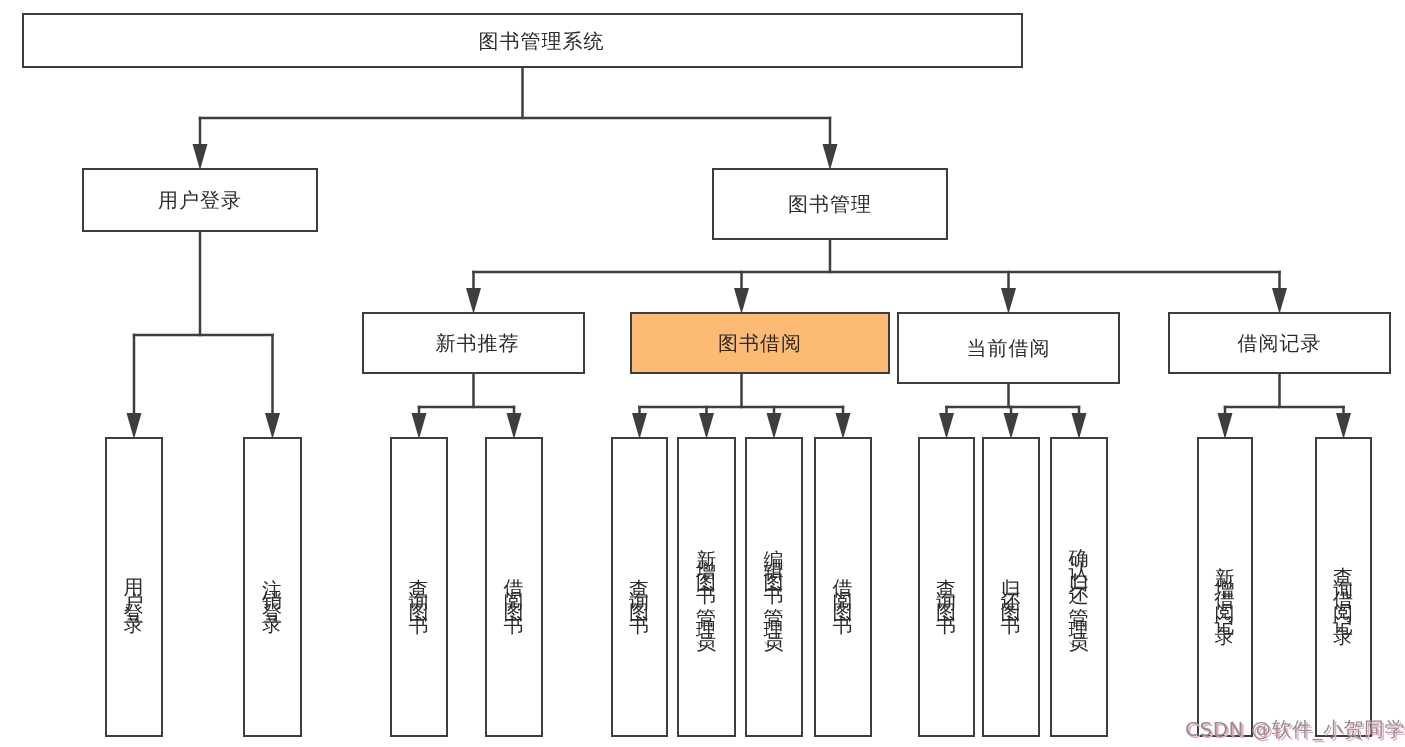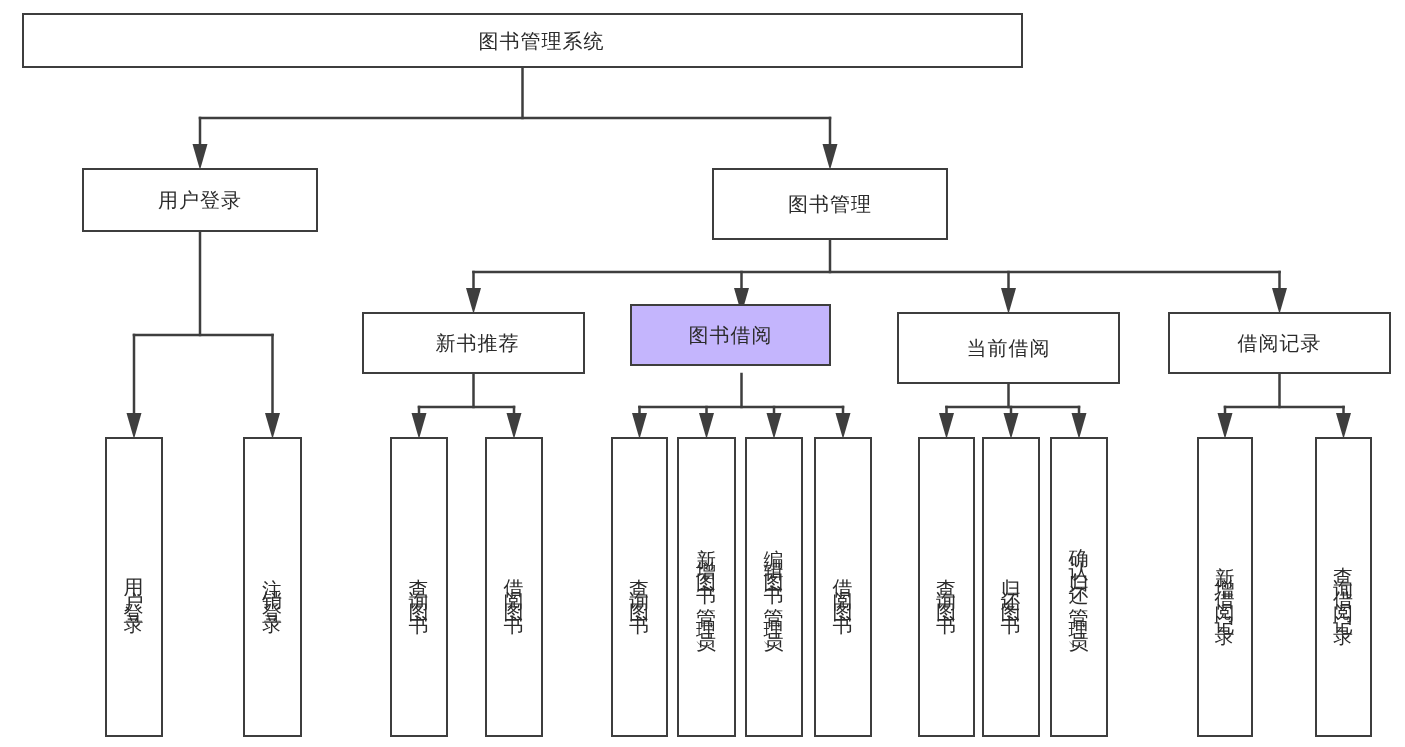--- a/index.html
+++ b/index.html
@@ -121,21 +121,21 @@
       </div>
       <div class="node" style="left: 82px; top: 168px; width: 236px; height: 64px; border-color: rgb(62, 62, 62); background: rgb(255, 255, 255);">
         <span class="node-label h" style="color: rgb(43, 43, 43);">用户登录</span>
       </div>
       <div class="node" style="left: 712px; top: 168px; width: 236px; height: 72px; border-color: rgb(62, 62, 62); background: rgb(255, 255, 255);">
         <span class="node-label h" style="color: rgb(43, 43, 43);">图书管理</span>
       </div>
       <div class="node" style="left: 362px; top: 312px; width: 223px; height: 62px; border-color: rgb(62, 62, 62); background: rgb(255, 255, 255);">
         <span class="node-label h" style="color: rgb(43, 43, 43); margin-left: 8px;">新书推荐</span>
       </div>
-      <div class="node" style="left: 630px; top: 304px; width: 201px; height: 62px; border-color: rgb(62, 62, 62); background: #c4b5fd;">
+      <div class="node" style="left: 630px; top: 312px; width: 260px; height: 62px; border-color: rgb(62, 62, 62); background: #fdba74;">
         <span class="node-label h" style="color: rgb(43, 43, 43);">图书借阅</span>
       </div>
       <div class="node" style="left: 897px; top: 312px; width: 223px; height: 72px; border-color: rgb(62, 62, 62); background: rgb(255, 255, 255);">
         <span class="node-label h" style="color: rgb(43, 43, 43);">当前借阅</span>
       </div>
       <div class="node" style="left: 1168px; top: 312px; width: 223px; height: 62px; border-color: rgb(62, 62, 62); background: rgb(255, 255, 255);">
         <span class="node-label h" style="color: rgb(43, 43, 43);">借阅记录</span>
       </div>
       <div class="node" style="left: 105px; top: 437px; width: 58px; height: 300px; border-color: rgb(62, 62, 62); background: rgb(255, 255, 255);">
         <span class="node-label v" style="color: rgb(43, 43, 43);">用户登录</span>
@@ -170,13 +170,14 @@
       <div class="node" style="left: 1050px; top: 437px; width: 58px; height: 300px; border-color: rgb(62, 62, 62); background: rgb(255, 255, 255);">
         <span class="node-label v" style="color: rgb(43, 43, 43);">确认归还（管理员）</span>
       </div>
       <div class="node" style="left: 1197px; top: 437px; width: 56px; height: 300px; border-color: rgb(62, 62, 62); background: rgb(255, 255, 255);">
         <span class="node-label v" style="color: rgb(43, 43, 43);">新增借阅记录</span>
       </div>
       <div class="node" style="left: 1315px; top: 437px; width: 57px; height: 300px; border-color: rgb(62, 62, 62); background: rgb(255, 255, 255);">
         <span class="node-label v" style="color: rgb(43, 43, 43);">查询借阅记录</span>
       </div>
     </div>
+  <div class="watermark" style="color: rgb(143, 144, 151); text-shadow: rgb(238, 170, 182) 2px 2px 0px;">CSDN @软件_小贺同学</div>
 </div>
 
 </body></html>

